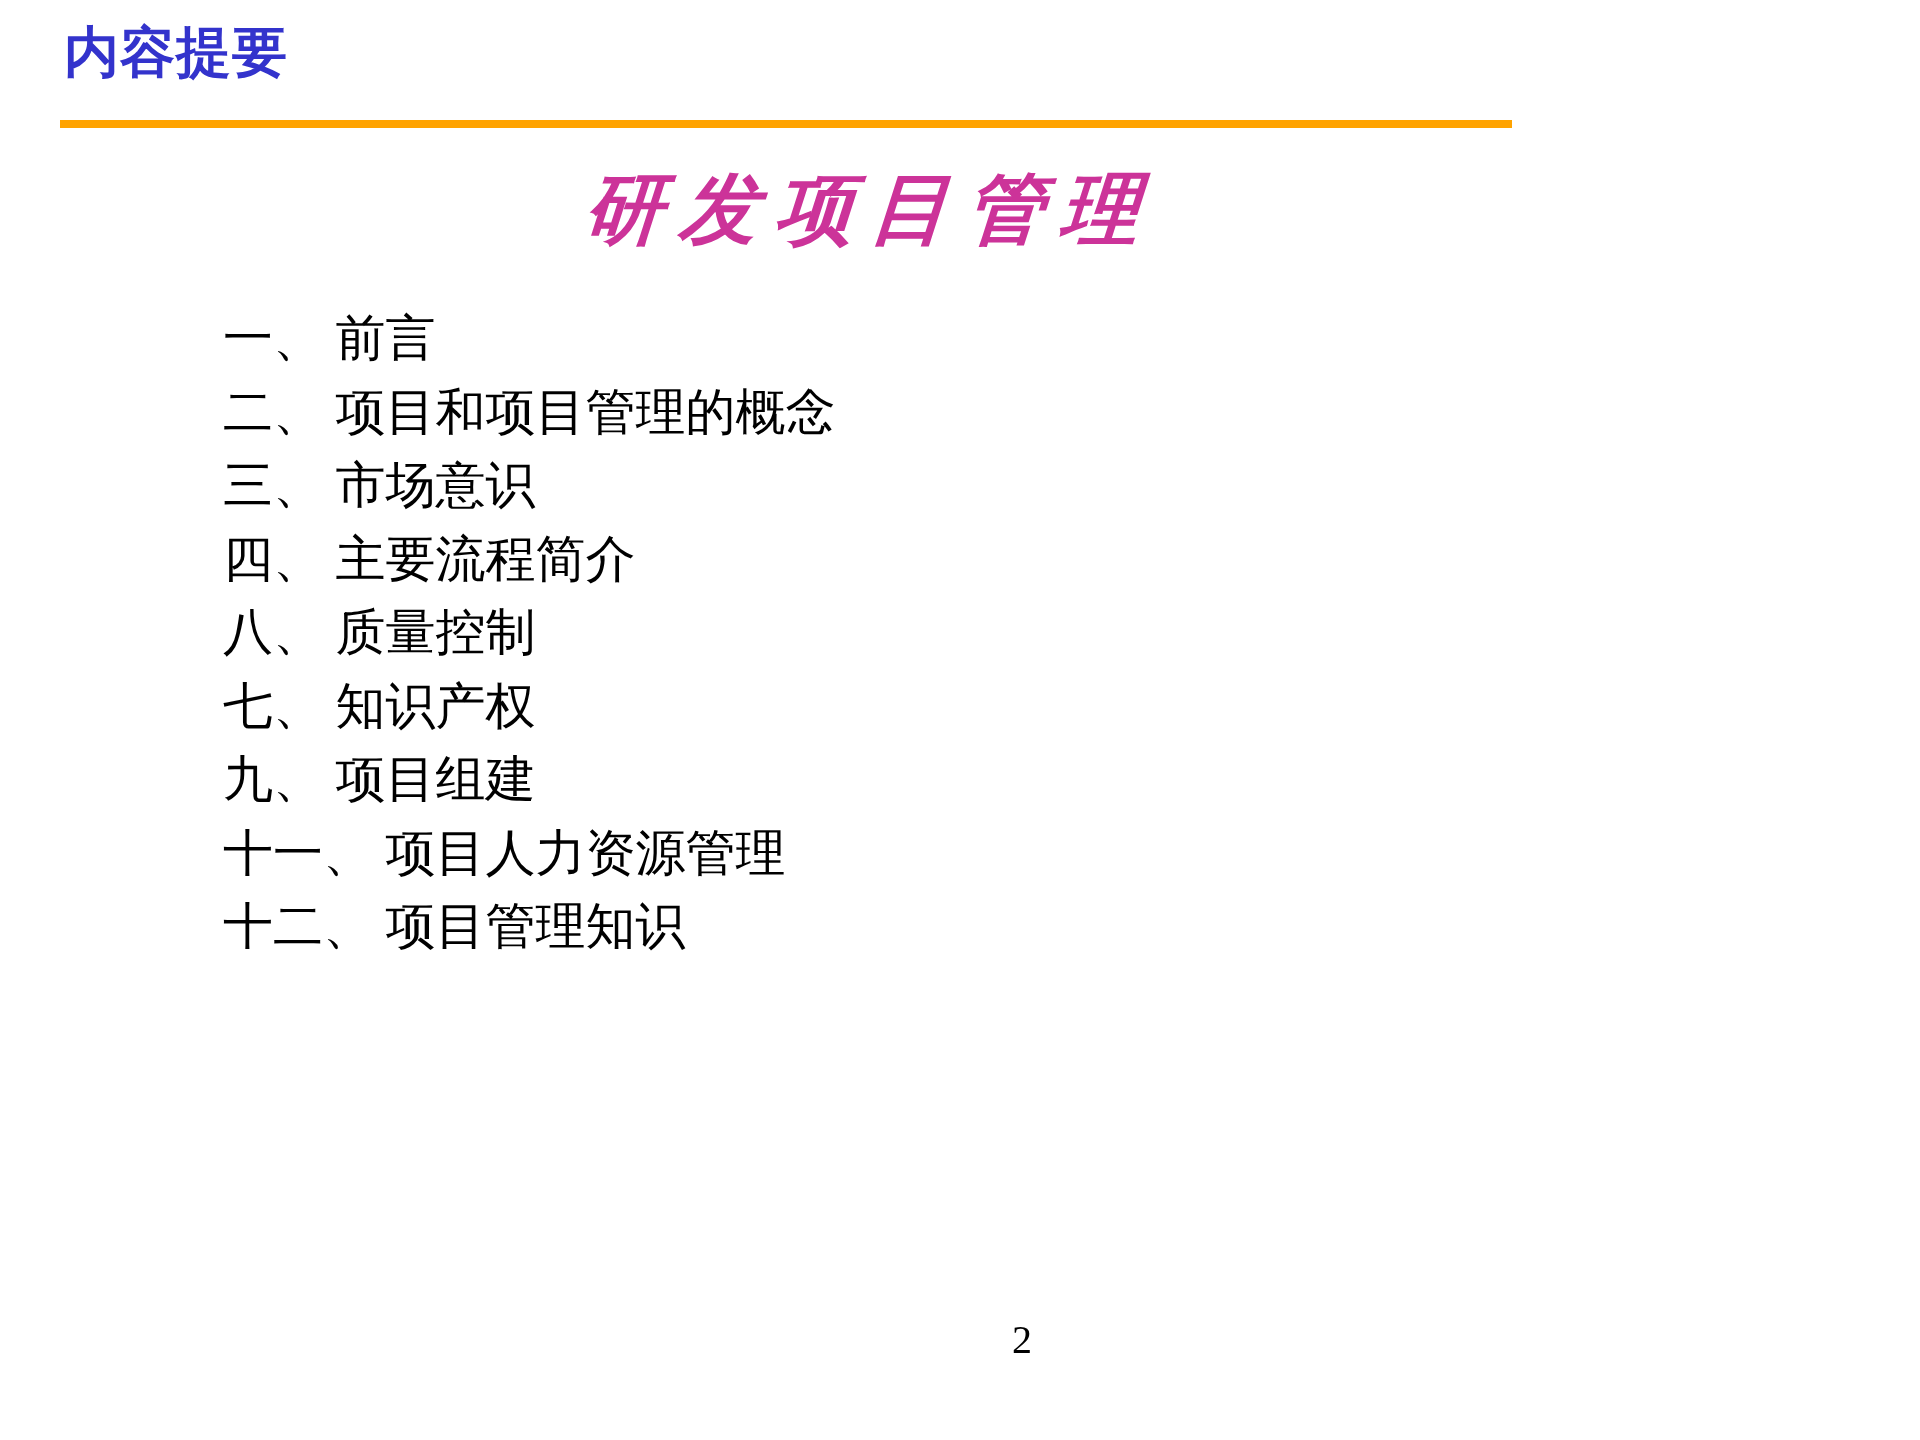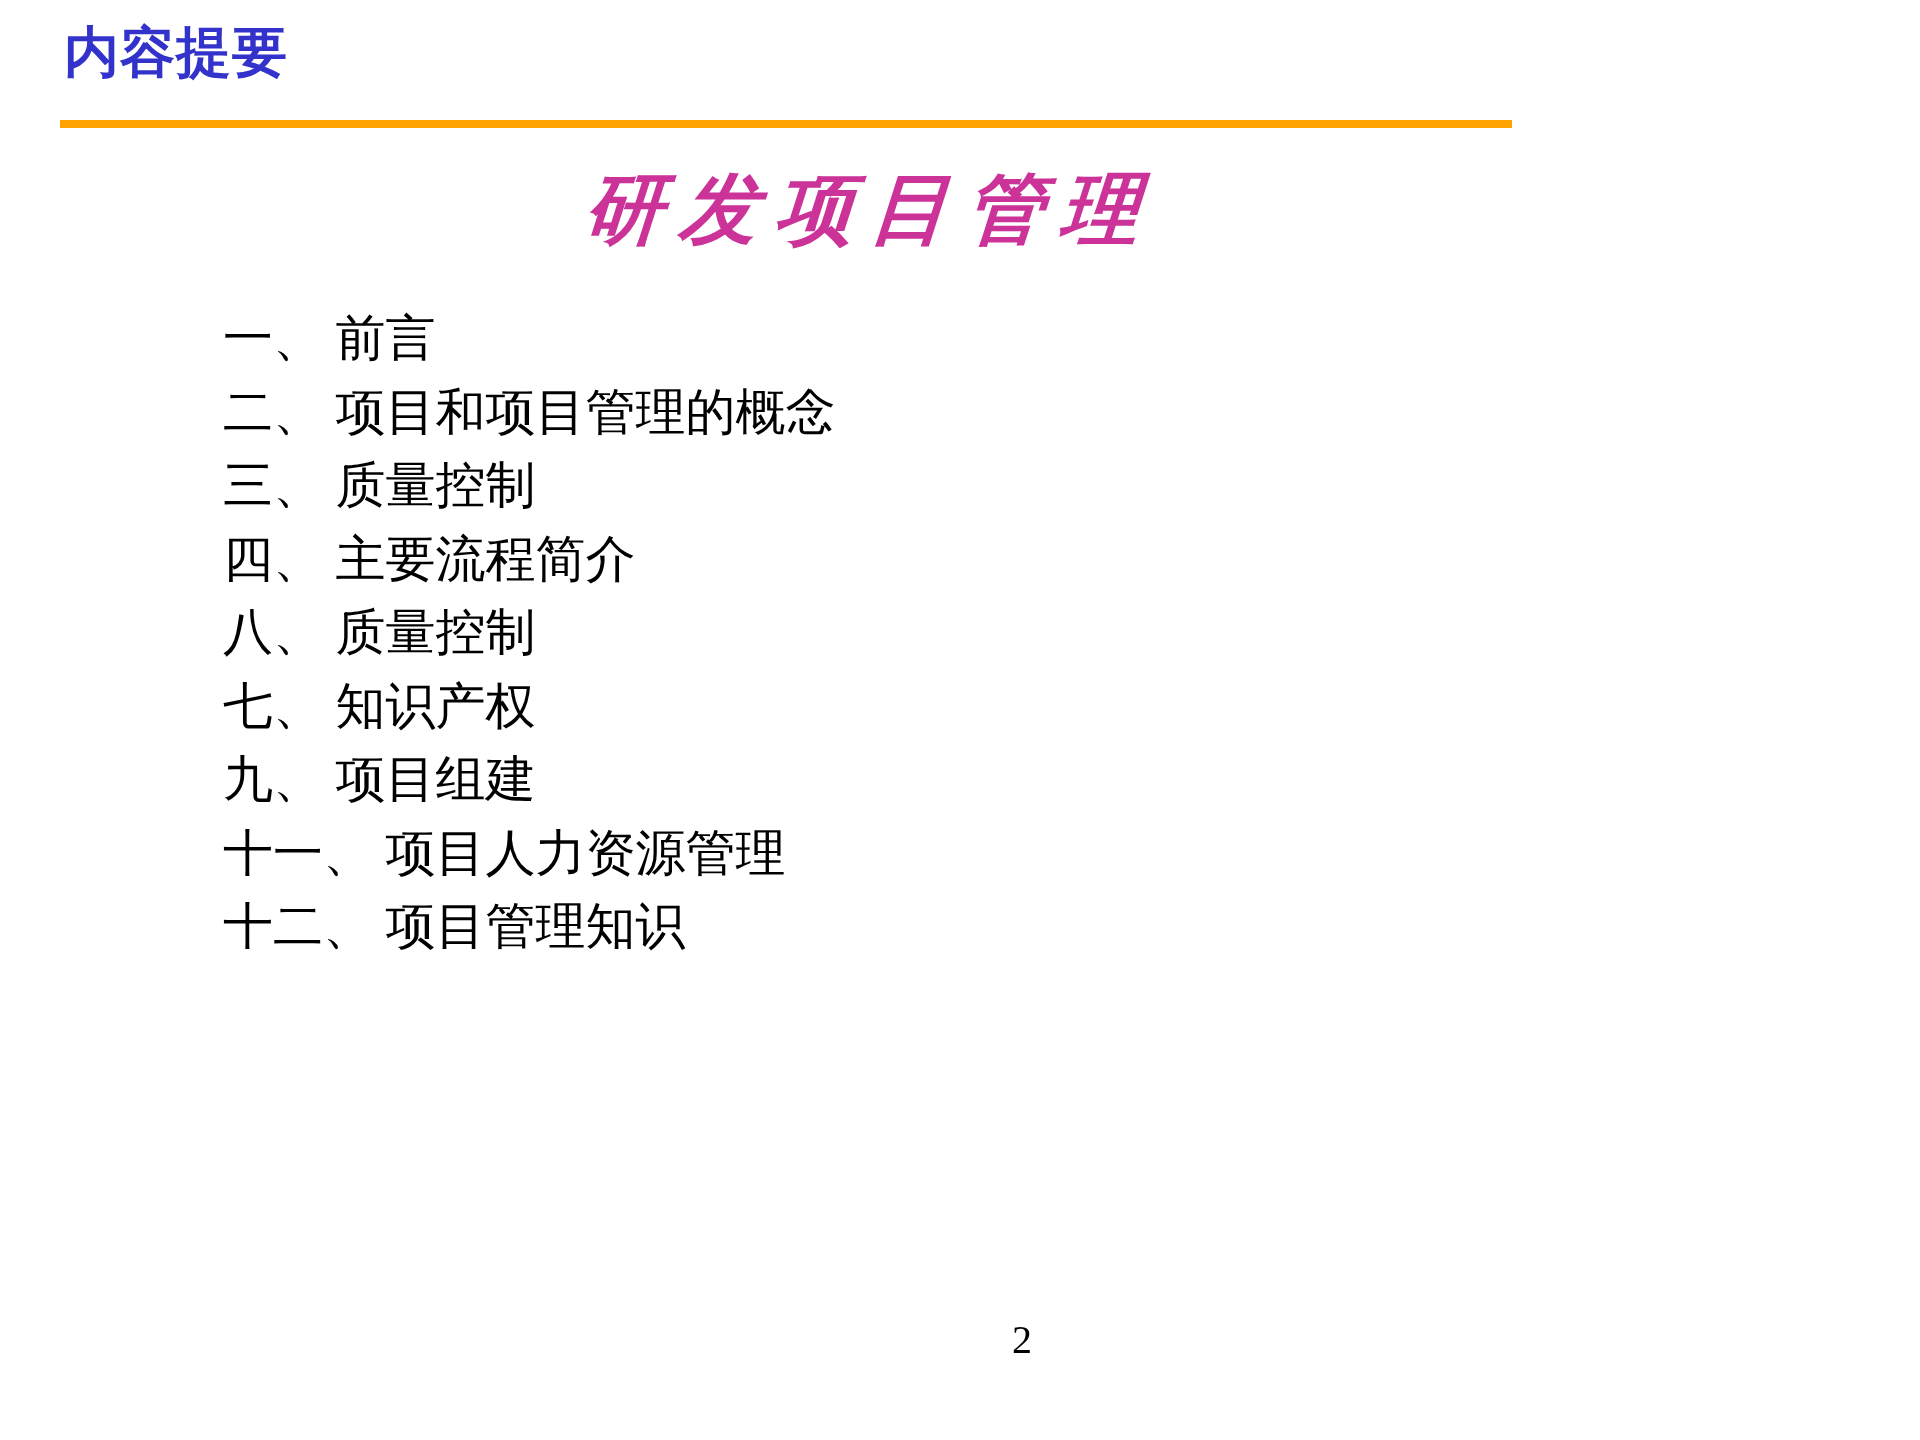--- a/index.html
+++ b/index.html
@@ -87,21 +87,21 @@
 
   <div class="slide-heading">内容提要</div>
 
   <div class="divider-line"></div>
 
   <div class="slide-title">研发项目管理</div>
 
   <ul class="toc-list">
     <li class="toc-item">一、 前言</li>
     <li class="toc-item">二、 项目和项目管理的概念</li>
-    <li class="toc-item">三、 质量控制</li>
+    <li class="toc-item">三、 市场意识</li>
     <li class="toc-item">四、 主要流程简介</li>
     <li class="toc-item">八、 质量控制</li>
     <li class="toc-item">七、 知识产权</li>
     <li class="toc-item">九、 项目组建</li>
     <li class="toc-item">十一、 项目人力资源管理</li>
     <li class="toc-item">十二、 项目管理知识</li>
   </ul>
 
   <div class="page-number">2</div>
 

